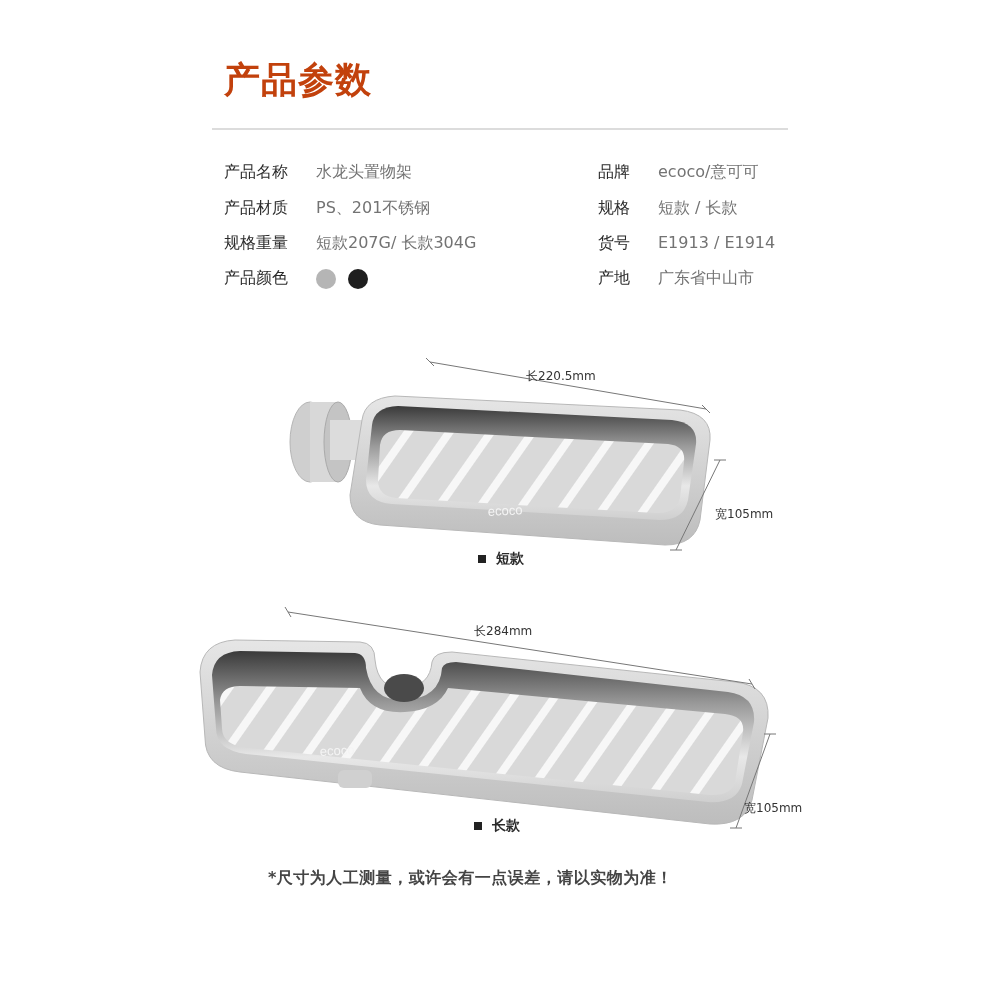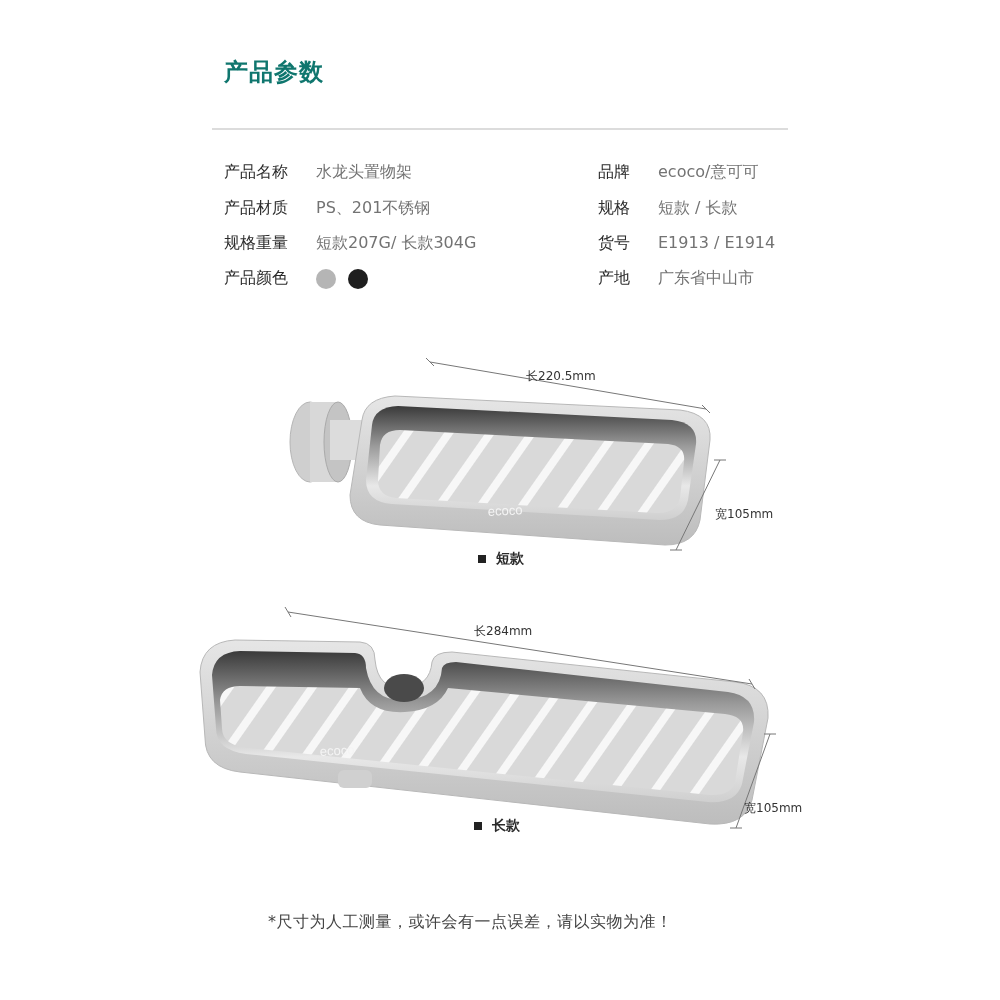--- a/index.html
+++ b/index.html
@@ -1,30 +1,30 @@
 <!DOCTYPE html>
 <html><head>
 <meta charset="utf-8">
 <style>
   html, body { margin: 0; padding: 0; background: #ffffff; }
   body { width: 1000px; height: 1000px; position: relative; overflow: hidden;
          font-family: "DejaVu Sans", "Liberation Sans", sans-serif; color: #333; }
-  .title { position: absolute; left: 224px; top: 56px; font-size: 24px; font-weight: bold;
-           color: #0f766e; letter-spacing: 1px; text-align: center; }
+  .title { position: absolute; left: 224px; top: 56px; font-size: 36px; font-weight: bold;
+           color: #c2410c; letter-spacing: 1px; text-align: center; }
   .divider { position: absolute; left: 212px; top: 128px; width: 576px; height: 2px; background: #dcdcdc; }
   .spec { position: absolute; font-size: 16px; line-height: 20px; white-space: nowrap; }
   .spec .k { font-weight: normal; color: #2b2b2b; display: inline-block; }
   .spec .v { color: #737373; display: inline-block; }
   .left .k { width: 92px; }
   .right .k { width: 60px; }
   .swatch { display: inline-block; width: 20px; height: 20px; border-radius: 50%; vertical-align: middle; margin-right: 12px; }
   .caption { position: absolute; font-size: 14px; font-weight: bold; color: #2b2b2b; }
   .caption .sq { display: inline-block; width: 8px; height: 8px; background: #222; margin-right: 10px; vertical-align: middle; }
   .dim { position: absolute; font-size: 12px; color: #333; }
-  .note { position: absolute; left: 268px; top: 912px; font-size: 16px; color: #444; letter-spacing: 0.5px; }
+  .note { position: absolute; left: 268px; top: 868px; font-size: 16px; color: #444; letter-spacing: 0.5px; font-weight: bold; }
   svg { position: absolute; left: 0; top: 0; }
 </style>
 </head>
 <body>
 
 <div class="title">产品参数</div>
 <div class="divider"></div>
 
 <div class="spec left" style="left:224px; top:162px;">
   <span class="k">产品名称</span><span class="v">水龙头置物架</span>

